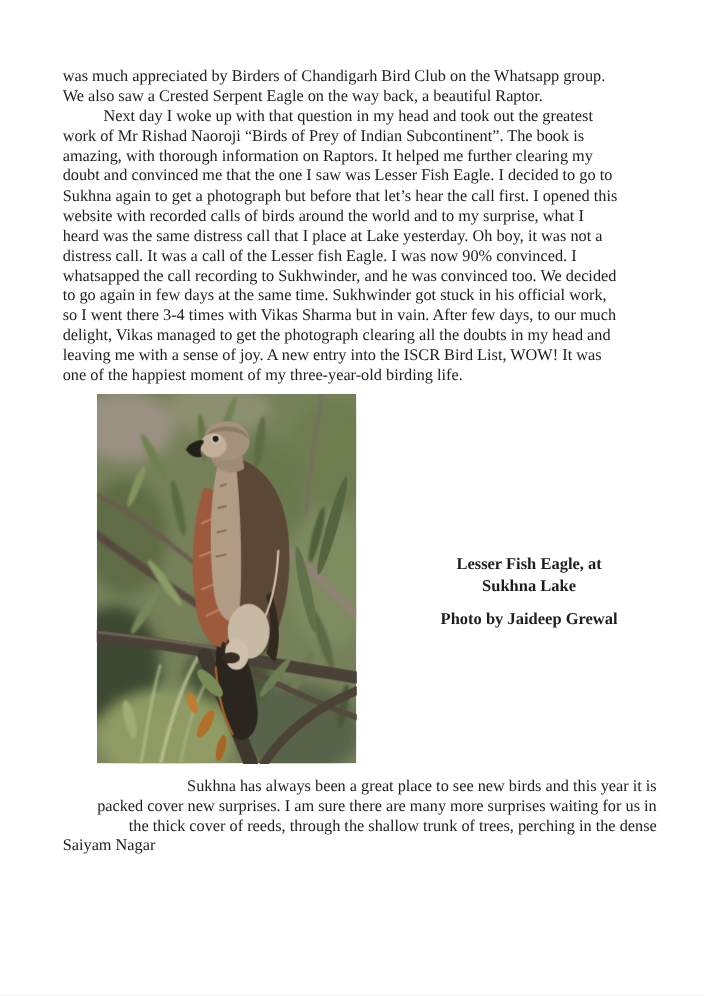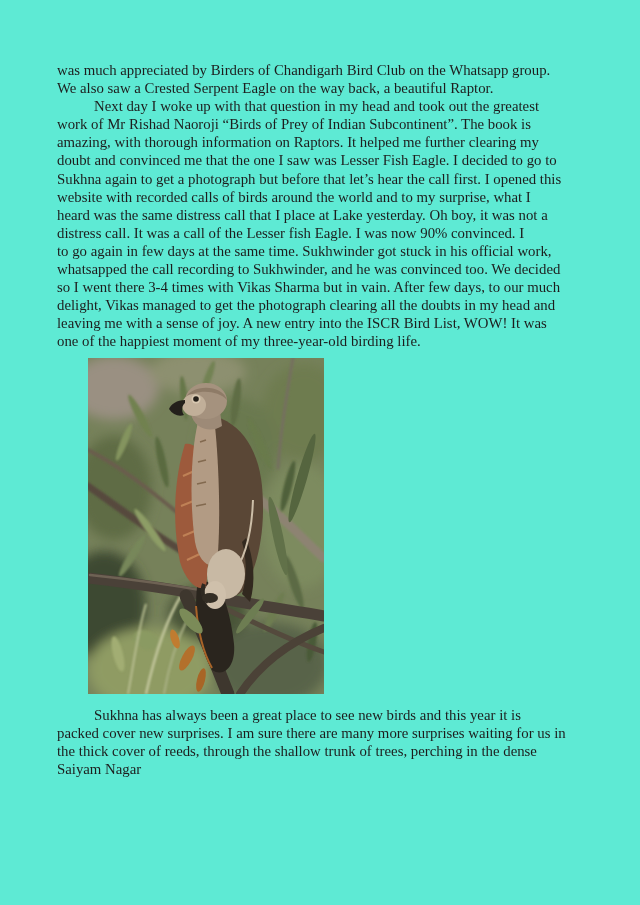--- a/index.html
+++ b/index.html
@@ -1,20 +1,20 @@
 <!DOCTYPE html>
 <html><head>
 <meta charset="utf-8">
 <style>
   html, body { margin: 0; padding: 0; background: #e8e8e8; }
   .page {
     position: relative;
     width: 640px;
     height: 905px;
-    background: #5eead4;
+    background: #ffffff;
     overflow: hidden;
     font-family: "Liberation Serif", "DejaVu Serif", serif;
     color: #1d1d1d;
     margin: 0 auto;
   }
   .content {
     position: absolute;
     left: 57px;
     top: 61px;
     width: 540px;
@@ -30,21 +30,21 @@
   }
   .photo svg { display: block; }
 
   .caption-block {
     position: absolute; left: 324px; top: 145px; width: 200px;
     text-align: center; font-weight: bold;
     font-size: 15px; line-height: 20.5px;
   }
   .cap-credit { margin-top: 9px; }
 
-  .closing { margin-top: 12px; }
+  .closing { margin-top: 12px; text-align: right; }
   .signature { font-size: 14.8px; line-height: 18.1px; }
 </style>
 </head>
 <body>
 
 <div class="page">
   <div class="content">
 
     <div class="para">
         <div class="tline">was much appreciated by Birders of Chandigarh Bird Club on the Whatsapp group.</div>
@@ -53,22 +53,22 @@
 
     <div class="para indent-first">
         <div class="tline">Next day I woke up with that question in my head and took out the greatest</div>
         <div class="tline">work of Mr Rishad Naoroji “Birds of Prey of Indian Subcontinent”. The book is</div>
         <div class="tline">amazing, with thorough information on Raptors. It helped me further clearing my</div>
         <div class="tline">doubt and convinced me that the one I saw was Lesser Fish Eagle. I decided to go to</div>
         <div class="tline">Sukhna again to get a photograph but before that let’s hear the call first. I opened this</div>
         <div class="tline">website with recorded calls of birds around the world and to my surprise, what I</div>
         <div class="tline">heard was the same distress call that I place at Lake yesterday. Oh boy, it was not a</div>
         <div class="tline">distress call. It was a call of the Lesser fish Eagle. I was now 90% convinced. I</div>
+        <div class="tline">whatsapped the call recording to Sukhwinder, and he was convinced too. We decided</div>
         <div class="tline">to go again in few days at the same time. Sukhwinder got stuck in his official work,</div>
-        <div class="tline">whatsapped the call recording to Sukhwinder, and he was convinced too. We decided</div>
         <div class="tline">so I went there 3-4 times with Vikas Sharma but in vain. After few days, to our much</div>
         <div class="tline">delight, Vikas managed to get the photograph clearing all the doubts in my head and</div>
         <div class="tline">leaving me with a sense of joy. A new entry into the ISCR Bird List, WOW! It was</div>
         <div class="tline">one of the happiest moment of my three-year-old birding life.</div>
       </div>
 
     <div class="figure-row">
 
       <div class="photo">
         <svg width="236" height="336" viewBox="0 0 236 336" xmlns="http://www.w3.org/2000/svg">
@@ -160,20 +160,27 @@
             <ellipse cx="190" cy="178" rx="5" ry="40" transform="rotate(-12 190 178)" fill="#617149"></ellipse>
             <ellipse cx="162" cy="258" rx="4" ry="22" transform="rotate(38 162 258)" fill="#6d7d52"></ellipse>
             <ellipse cx="103" cy="263" rx="6" ry="16" transform="rotate(-42 103 263)" fill="#7b8b58"></ellipse>
             <ellipse cx="99" cy="300" rx="5" ry="14" transform="rotate(28 99 300)" fill="#b3702c"></ellipse>
             <ellipse cx="87" cy="281" rx="4" ry="10" transform="rotate(-18 87 281)" fill="#c07c30"></ellipse>
             <ellipse cx="113" cy="322" rx="4" ry="12" transform="rotate(14 113 322)" fill="#a86526"></ellipse>
           </g>
         </svg>
       </div>
 
+      <div class="caption-block">
+        <div>
+          <div>Lesser Fish Eagle, at</div>
+          <div>Sukhna Lake</div>
+        </div>
+        <div class="cap-credit">Photo by Jaideep Grewal</div>
+      </div>
 
     </div>
 
     <div class="para indent-first closing">
         <div class="tline">Sukhna has always been a great place to see new birds and this year it is</div>
         <div class="tline">packed cover new surprises. I am sure there are many more surprises waiting for us in</div>
         <div class="tline">the thick cover of reeds, through the shallow trunk of trees, perching in the dense</div>
       </div>
 
     <div class="signature">Saiyam Nagar</div>

